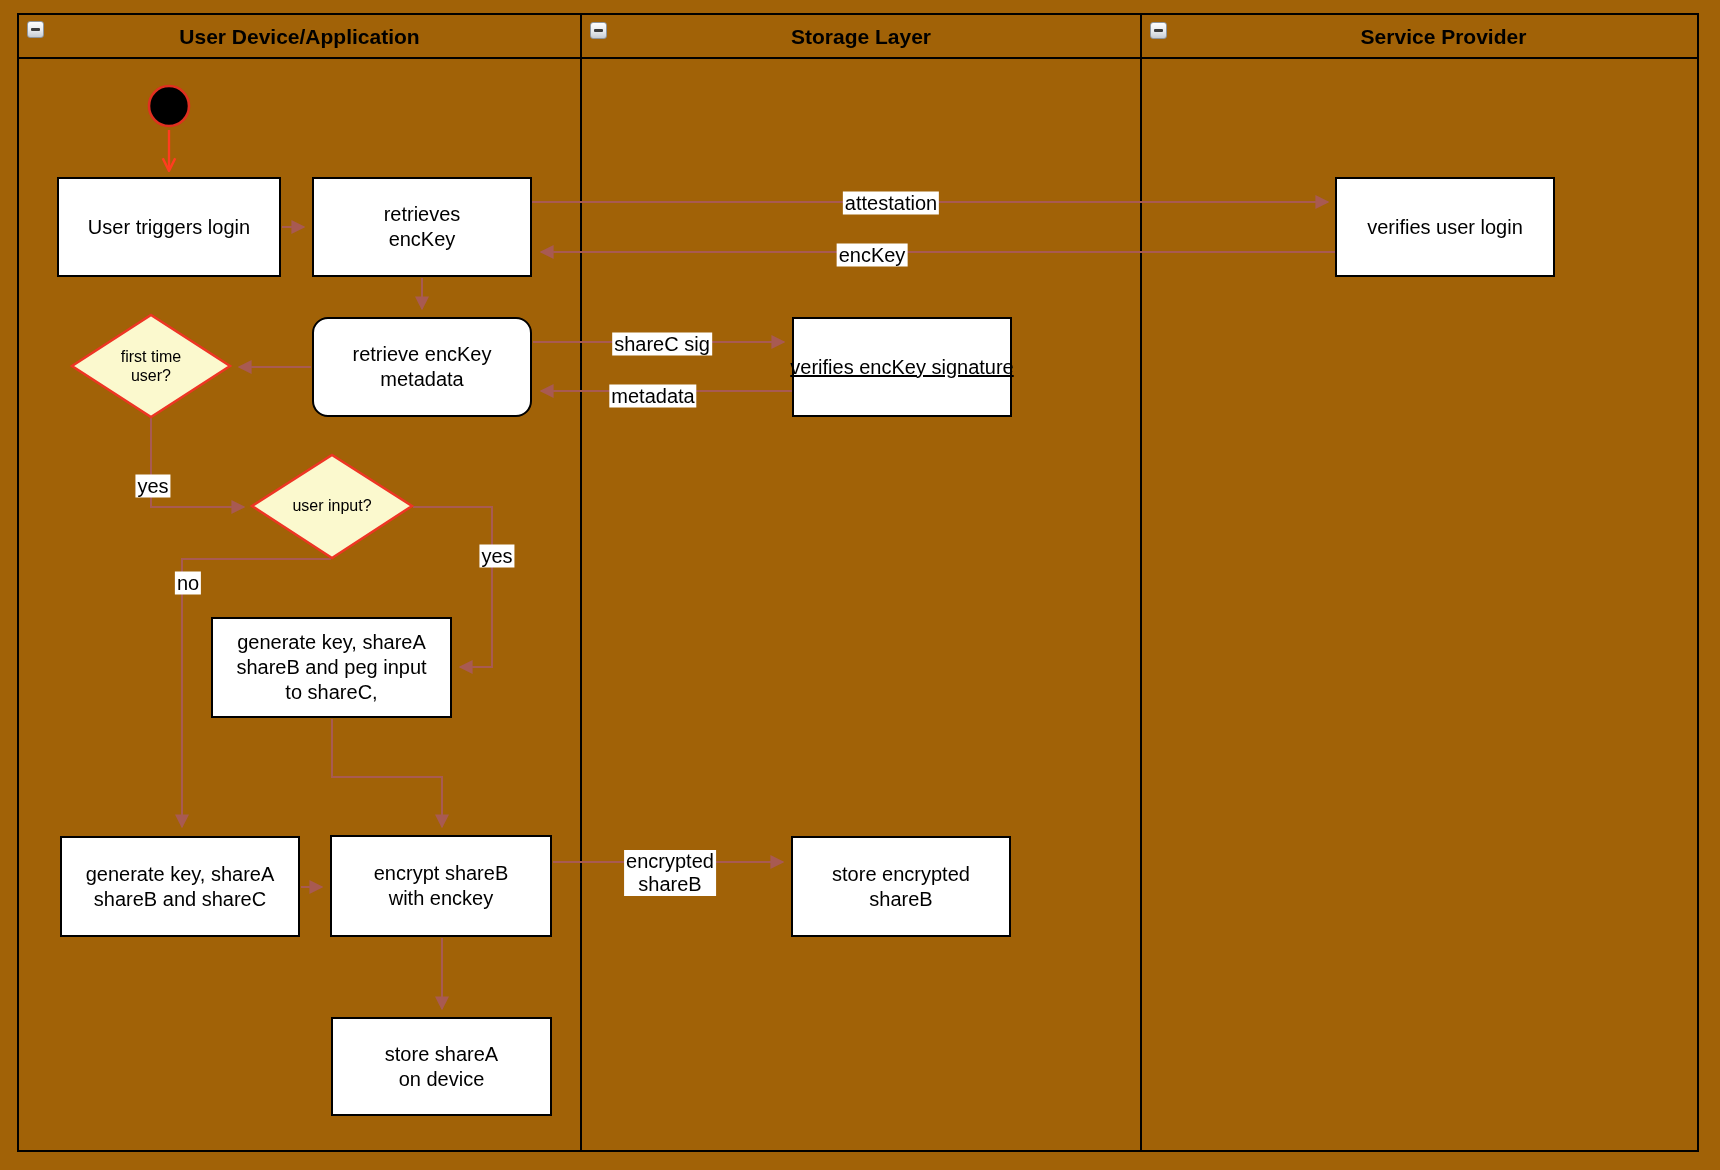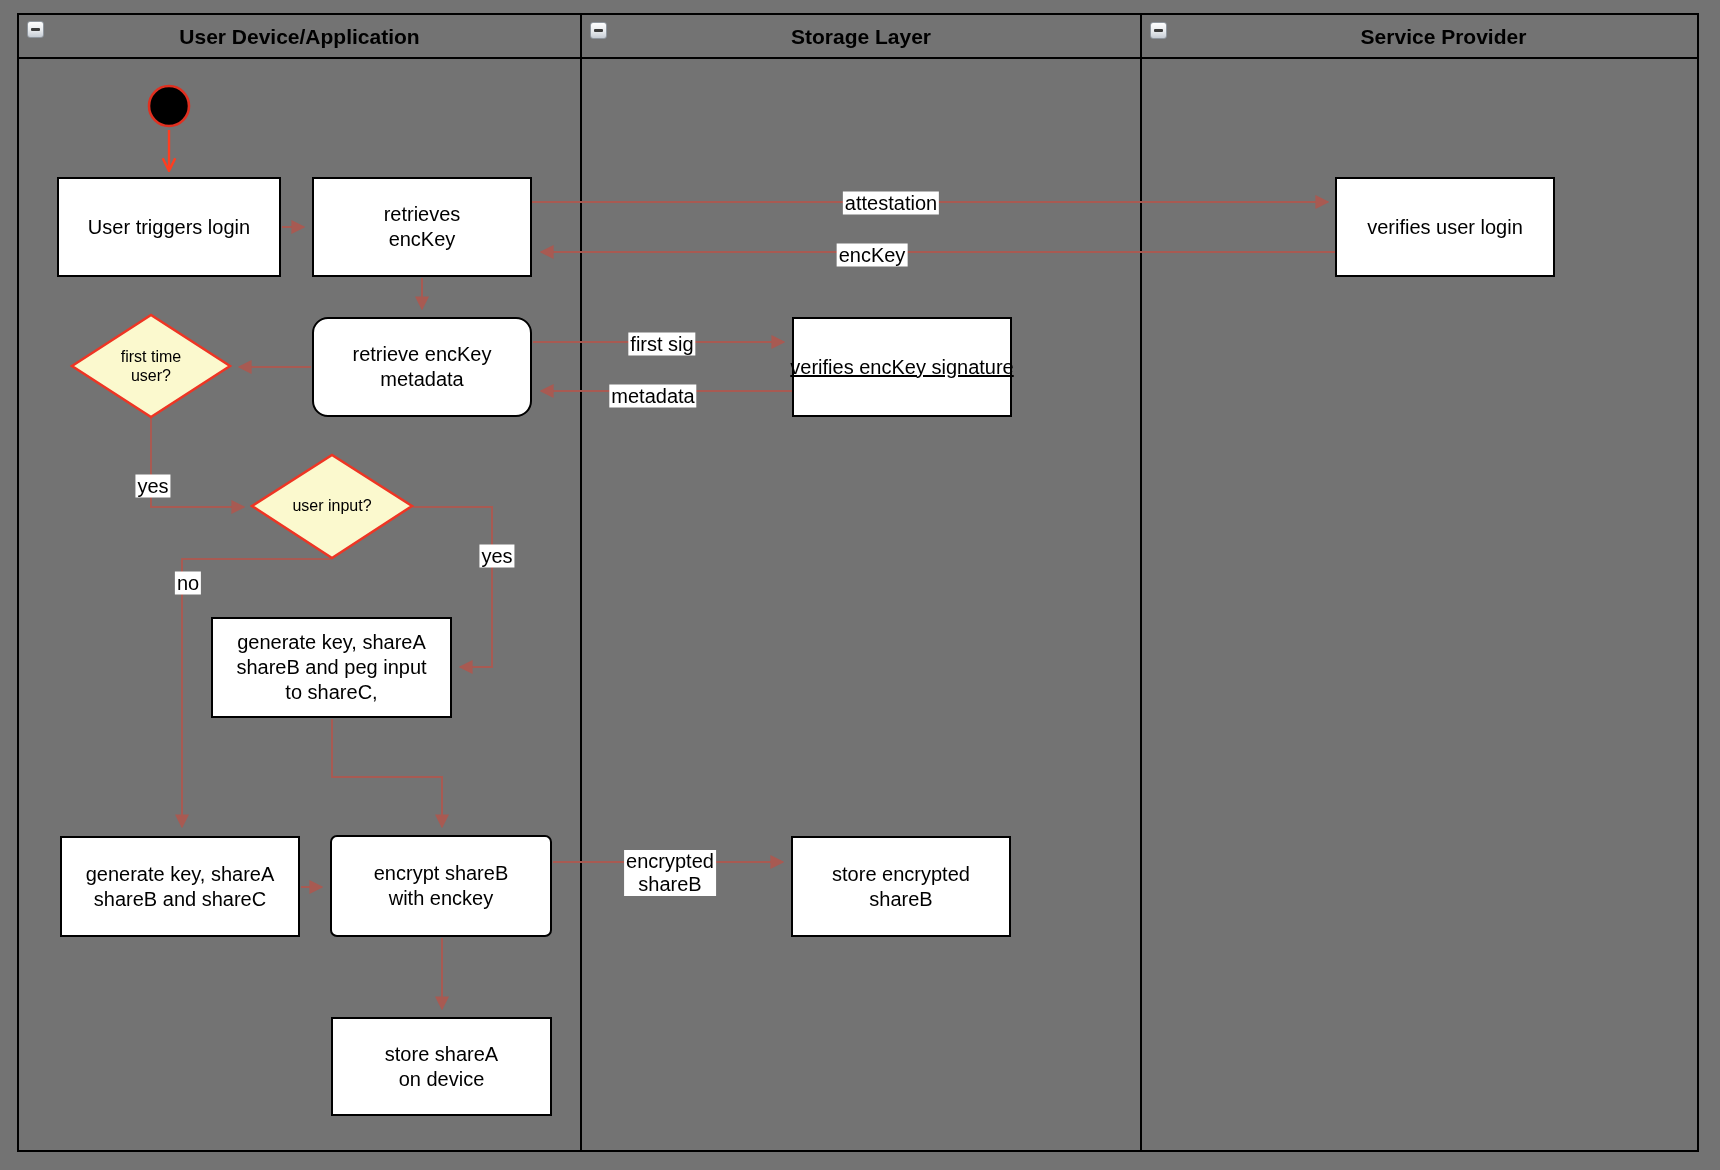--- a/index.html
+++ b/index.html
@@ -1,17 +1,17 @@
 <!DOCTYPE html>
 <html><head>
 <meta charset="utf-8">
 <style>
   html,body{margin:0;padding:0;background:#ffffff;}
   .stage{
-    position:relative;width:1720px;height:1170px;background:#737373;
+    position:relative;width:1720px;height:1170px;background:#a16207;
     font-family:"Liberation Sans","DejaVu Sans",sans-serif;color:#000;
     overflow:hidden;
   }
   svg.layer{position:absolute;left:0;top:0;width:1720px;height:1170px;}
   
   .lane-line{stroke:#000;stroke-width:2;fill:none;}
   .lane-frame{stroke:#000;stroke-width:2;fill:none;}
   
   .lane-header{position:absolute;top:16px;height:42px;display:flex;align-items:center;justify-content:center;}
   .lane-title{font-size:21px;font-weight:bold;white-space:nowrap;}
@@ -113,34 +113,34 @@
   <div class="node" style="left:312px;top:317px;width:220px;height:100px;border-radius:16px;"><span>retrieve encKey
 metadata</span></div>
   <div class="node nowrap" style="left:792px;top:317px;width:220px;height:100px;text-decoration:underline;">
       <span>verifies encKey signature</span>
     </div>
   <div class="node" style="left:211px;top:617px;width:241px;height:101px;"><span>generate key, shareA
 shareB and peg input
 to shareC,</span></div>
   <div class="node" style="left:60px;top:836px;width:240px;height:101px;"><span>generate key, shareA
 shareB and shareC</span></div>
-  <div class="node" style="left:330px;top:835px;width:222px;height:102px;border-radius:7px;"><span>encrypt shareB
+  <div class="node" style="left:330px;top:835px;width:222px;height:102px;"><span>encrypt shareB
 with enckey</span></div>
   <div class="node" style="left:791px;top:836px;width:220px;height:101px;"><span>store encrypted
 shareB</span></div>
   <div class="node" style="left:331px;top:1017px;width:221px;height:99px;"><span>store shareA
 on device</span></div>
 
   <div class="dia-text" style="left:82px;top:336px;width:138px;height:60px;">first time
 user?</div>
   <div class="dia-text" style="left:247px;top:491px;width:170px;height:30px;">user input?</div>
 
   <div class="edge-label" style="left:891px;top:203px;">attestation</div>
   <div class="edge-label" style="left:872px;top:255px;">encKey</div>
-  <div class="edge-label" style="left:662px;top:344px;">first sig</div>
+  <div class="edge-label" style="left:662px;top:344px;">shareC sig</div>
   <div class="edge-label" style="left:653px;top:396px;">metadata</div>
   <div class="edge-label" style="left:153px;top:486px;">yes</div>
   <div class="edge-label" style="left:497px;top:556px;">yes</div>
   <div class="edge-label" style="left:188px;top:583px;">no</div>
   <div class="edge-label" style="left:670px;top:873px;">encrypted
 shareB</div>
 
 </div>
 
 </body></html>

